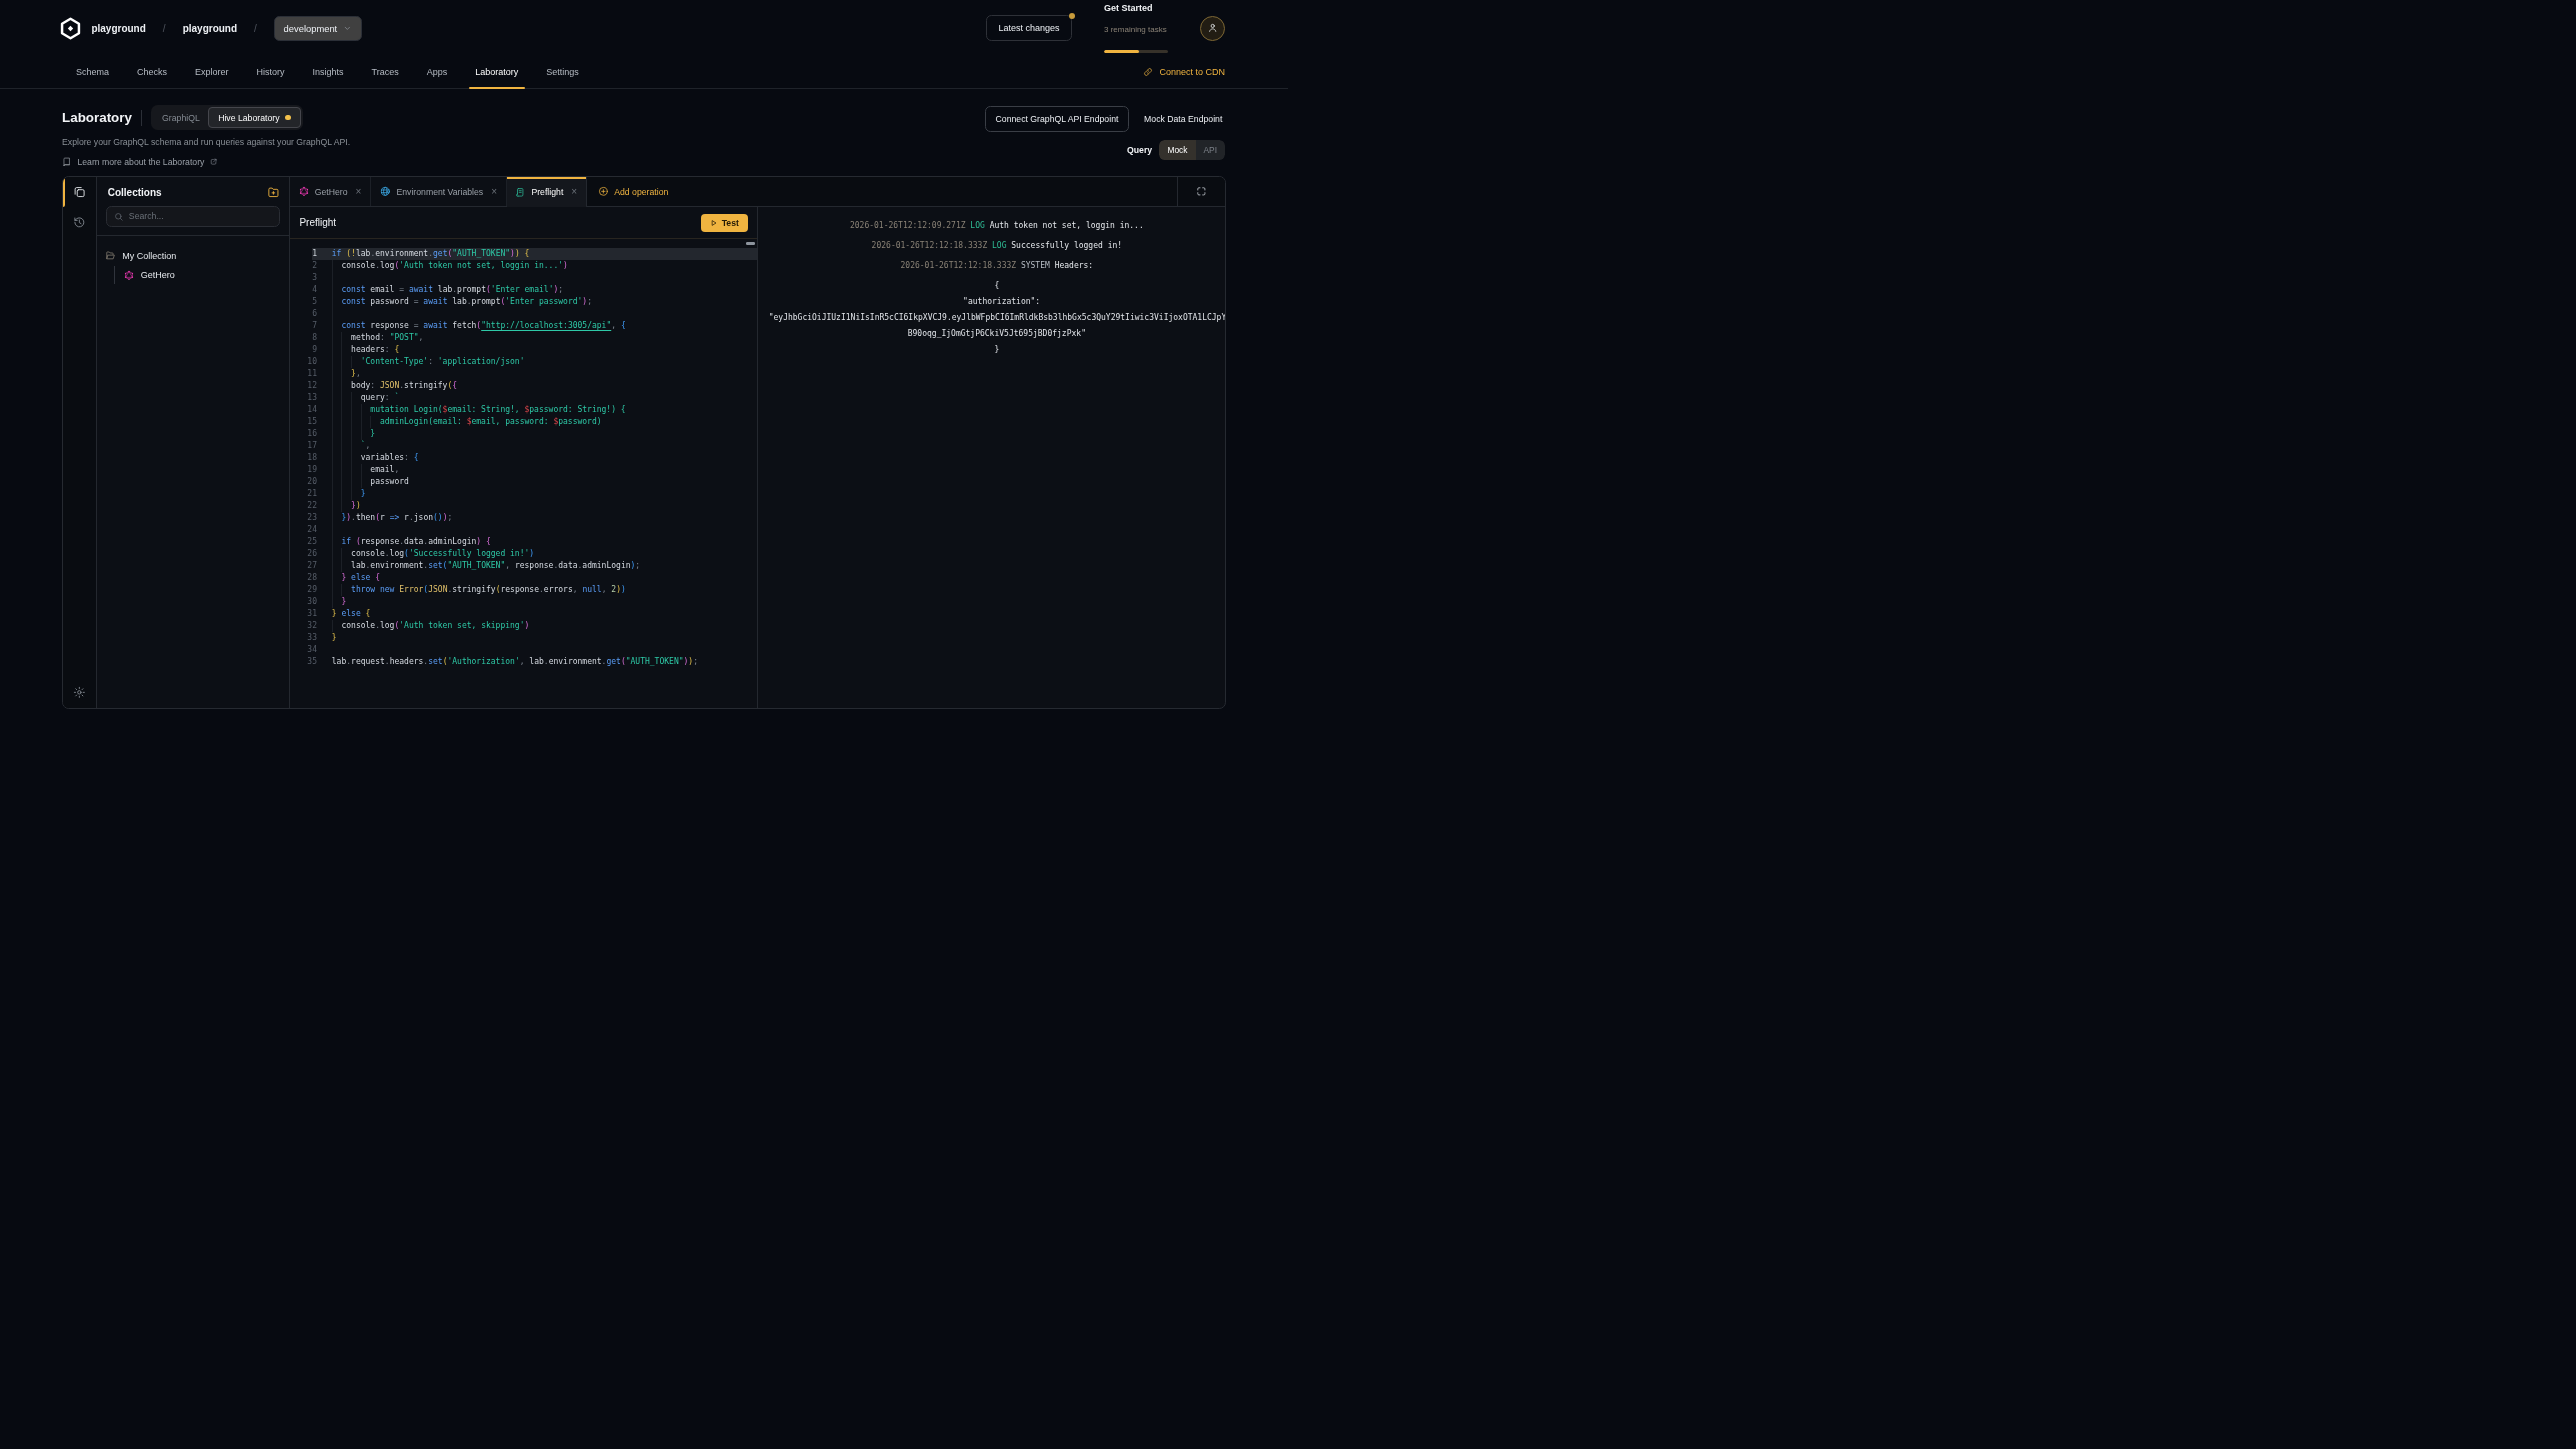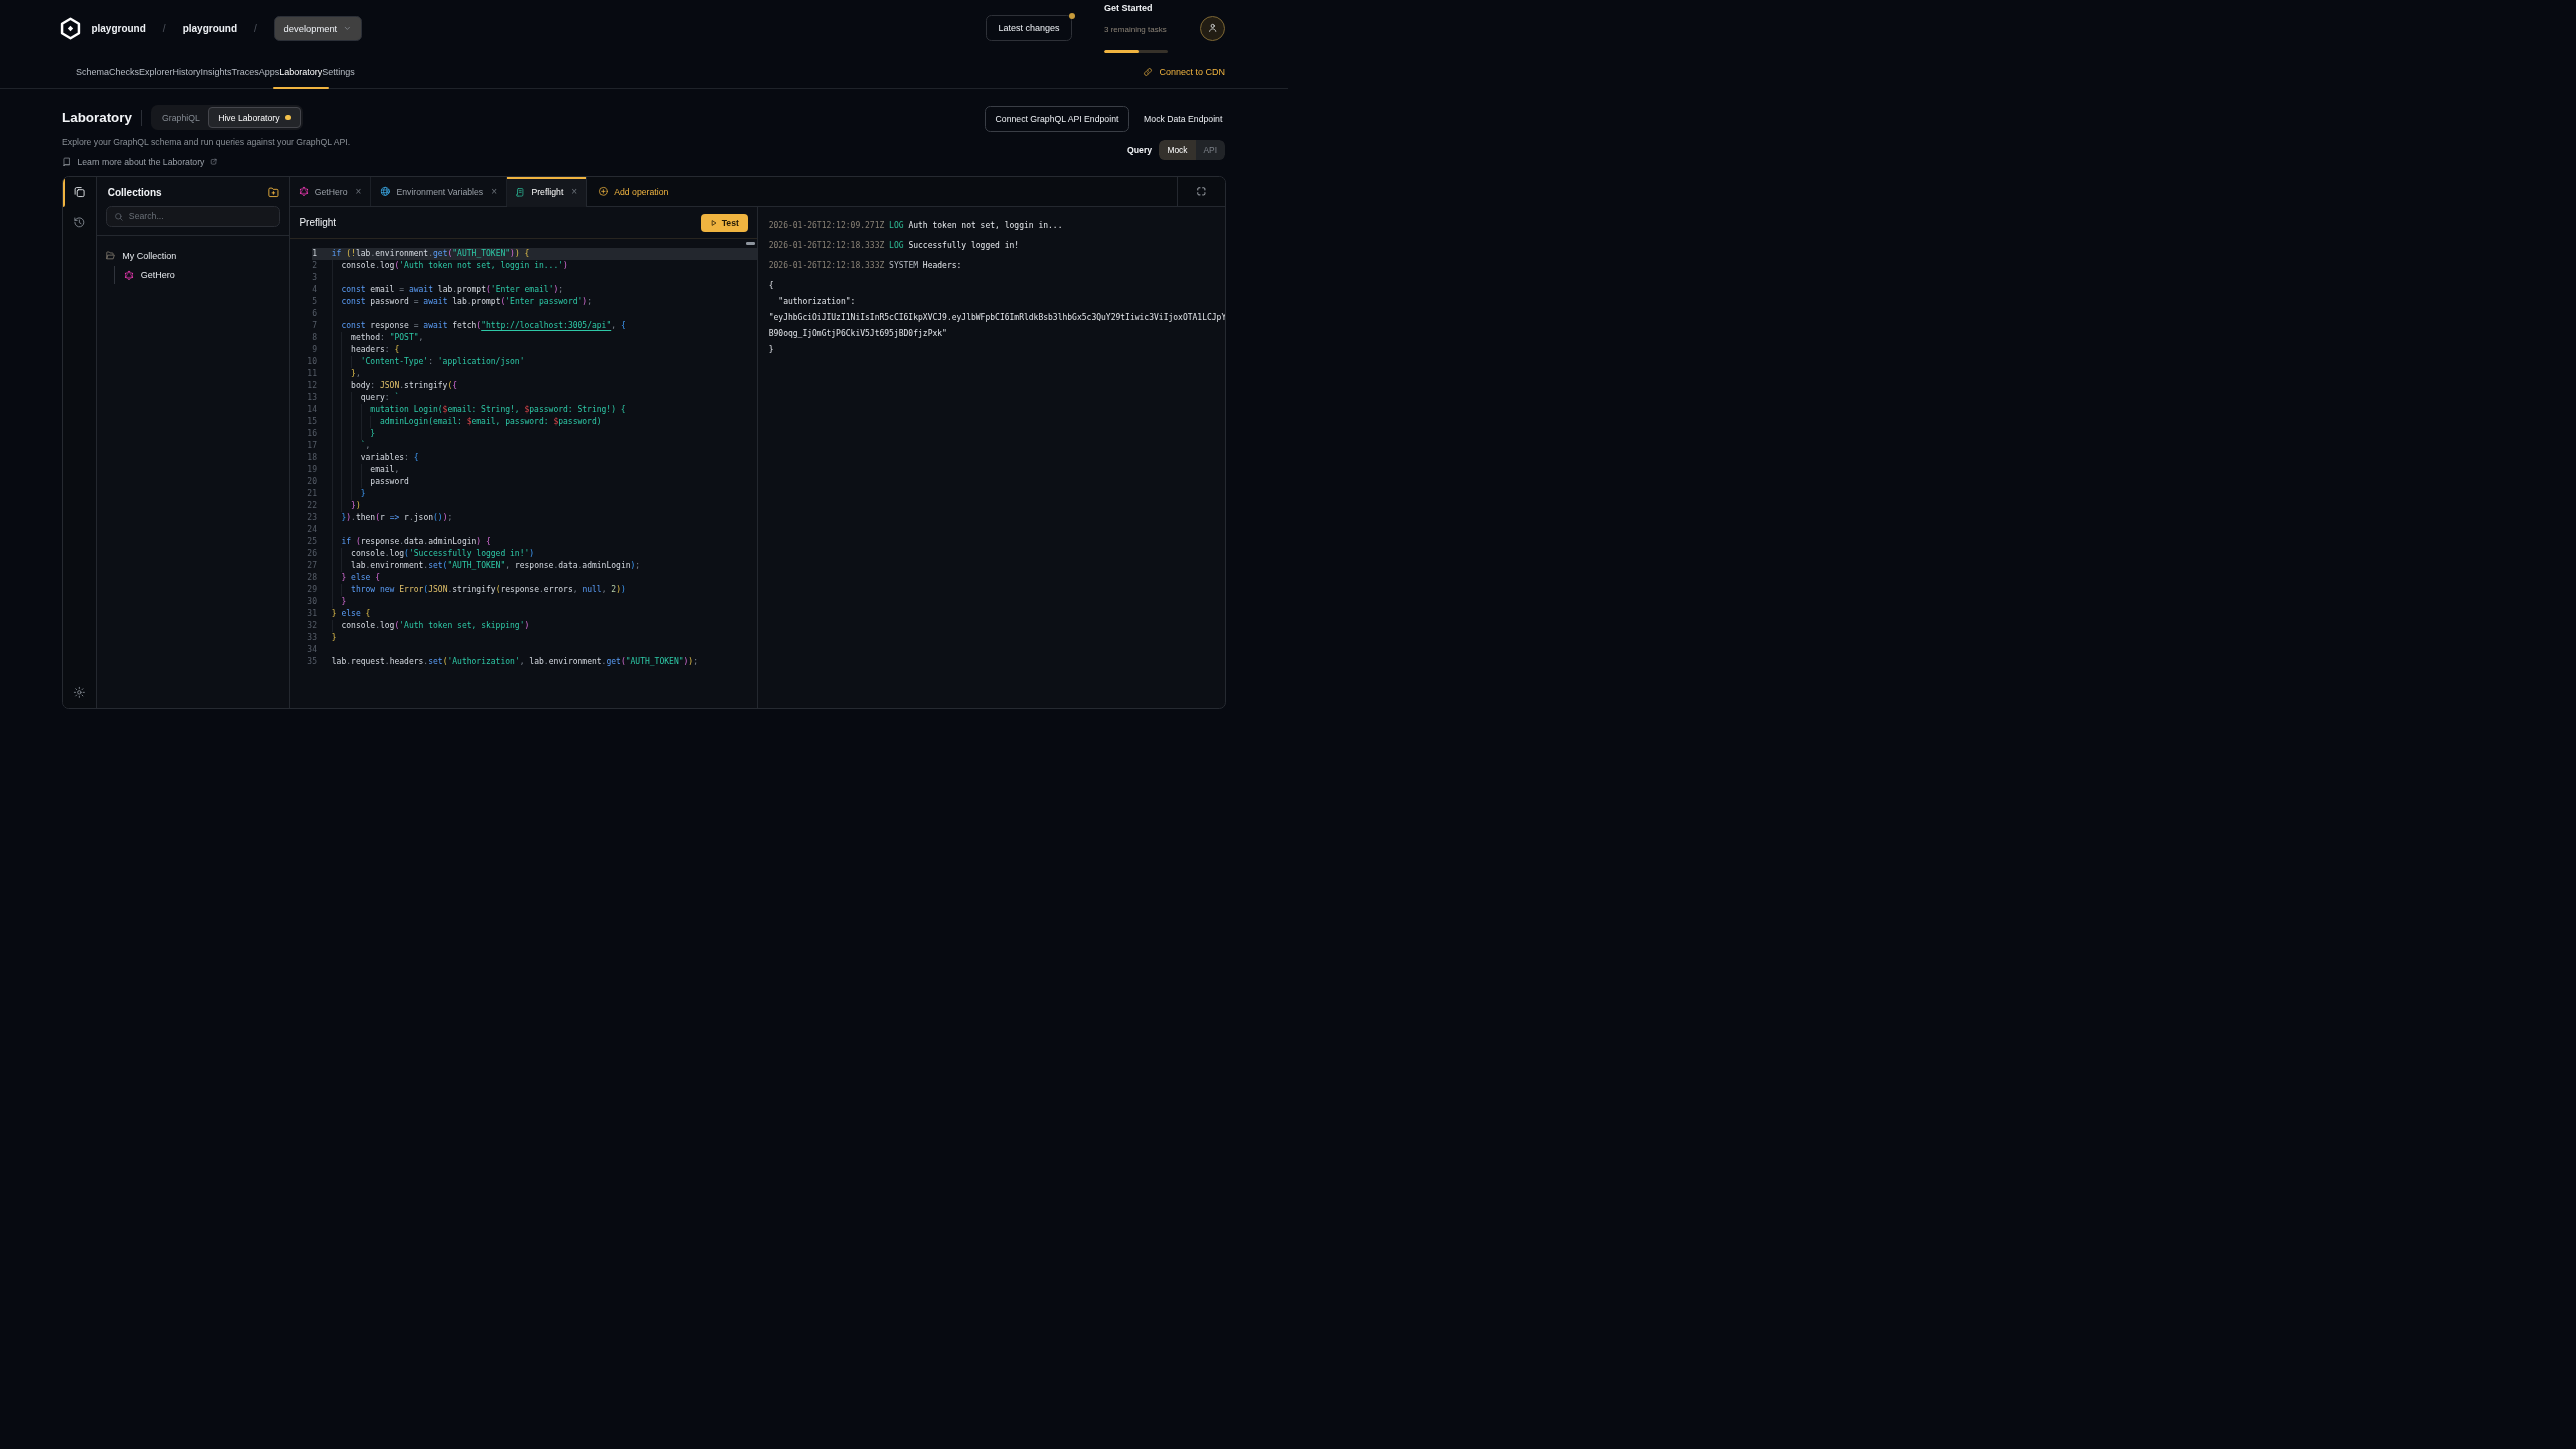--- a/index.html
+++ b/index.html
@@ -114,21 +114,21 @@
   .iguide{position:absolute;top:0;bottom:0;width:0.7px;background:rgba(200,210,225,0.09);z-index:1;}
   .sb-thumb{position:absolute;top:3.4px;right:2px;width:9.4px;height:2.7px;border-radius:1.3px;background:#8d949d;z-index:3;cursor:pointer;}
   .tok-t{color:var(--tk-t);} .tok-g{color:var(--tk-g);} .tok-k{color:var(--tk-k);} .tok-s{color:var(--tk-s);}
   .tok-c{color:var(--tk-c);} .tok-y{color:var(--tk-y);} .tok-p{color:var(--tk-p);} .tok-b{color:var(--tk-b);}
   .tok-d{color:var(--tk-d);} .tok-n{color:var(--tk-n);}
   .tok-u{color:var(--tk-u);text-decoration:underline;text-underline-offset:2px;}
 
   .logpanel{grid-row:2;grid-column:4;display:flex;flex-direction:column;min-width:0;}
   .log-head{height:32px;flex:none;display:flex;align-items:center;padding:0 10.7px;border-bottom:0.7px solid var(--border);}
   .log-title{font-size:10px;font-weight:500;color:#f2f4f7;}
-  .log-body{padding:11.4px 0 0 10.7px;font-family:"DejaVu Sans Mono",monospace;font-size:8px;overflow:hidden;}
+  .log-body{padding:11.4px 0 0 10.7px;font-family:"DejaVu Sans Mono",monospace;font-size:8px;overflow:hidden;text-align:center;}
   .log-entry{line-height:16px;white-space:pre;overflow:hidden;margin-bottom:4px;}
   .log-entry .ts{color:#8a8276;}
   .log-entry .tag-log{color:#2fbf97;}
   .log-entry .tag-system{color:#b8bec6;}
   .log-entry .msg{color:#e6e9ed;}
   .log-raw{line-height:16px;white-space:pre;overflow:hidden;color:#e2e5ea;}
 </style>
 </head>
 <body>
 
@@ -172,21 +172,21 @@
             <svg class="ic" width="11.4" height="11.4" viewBox="0 0 24 24">
               <circle cx="12" cy="8.3" r="3.4"></circle>
               <path d="M5.5 19.7c1-3.6 3.6-5.2 6.5-5.2s5.5 1.6 6.5 5.2"></path>
             </svg>
           </span>
       </button>
     </div>
   </header>
 
   <nav class="mainnav">
-    <span id="navMount" style="display:flex;align-items:stretch;">
+    <span id="navMount" style="display:flex;gap:28px;align-items:stretch;">
         <span class="nav-item">Schema</span>
         <span class="nav-item">Checks</span>
         <span class="nav-item">Explorer</span>
         <span class="nav-item">History</span>
         <span class="nav-item">Insights</span>
         <span class="nav-item">Traces</span>
         <span class="nav-item">Apps</span>
         <span class="nav-item active">Laboratory</span>
         <span class="nav-item">Settings</span>
       </span>

